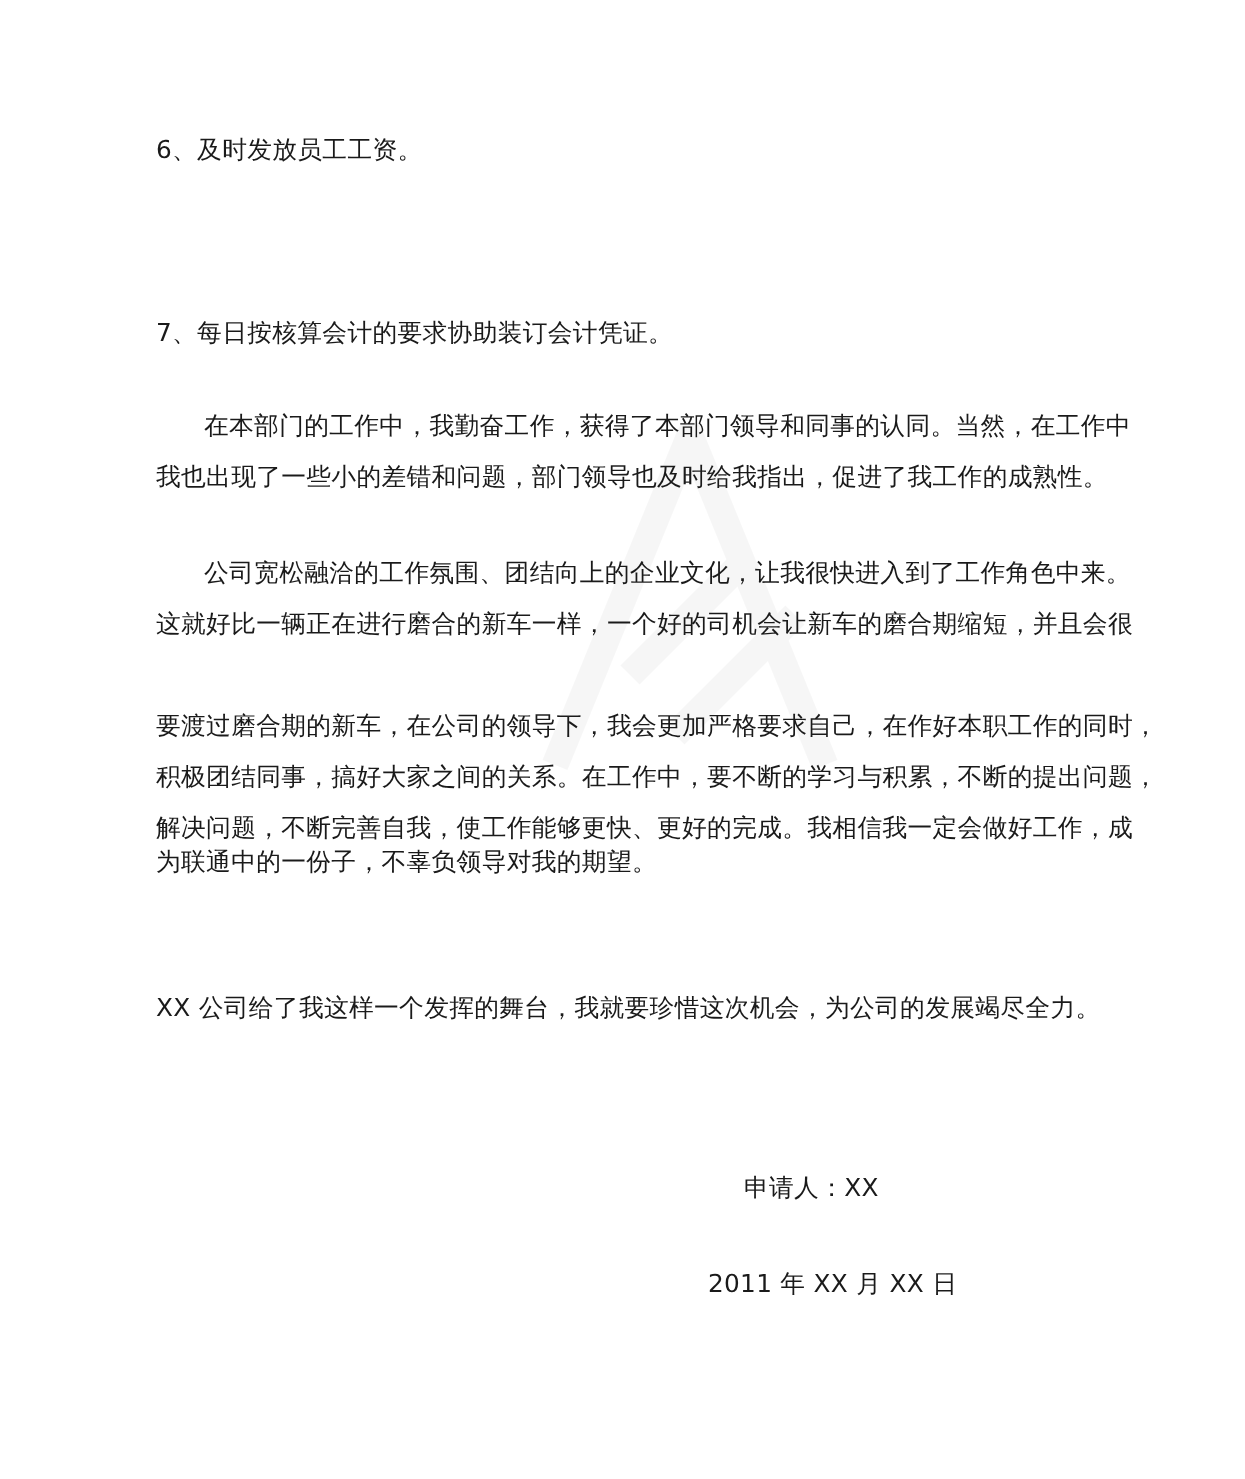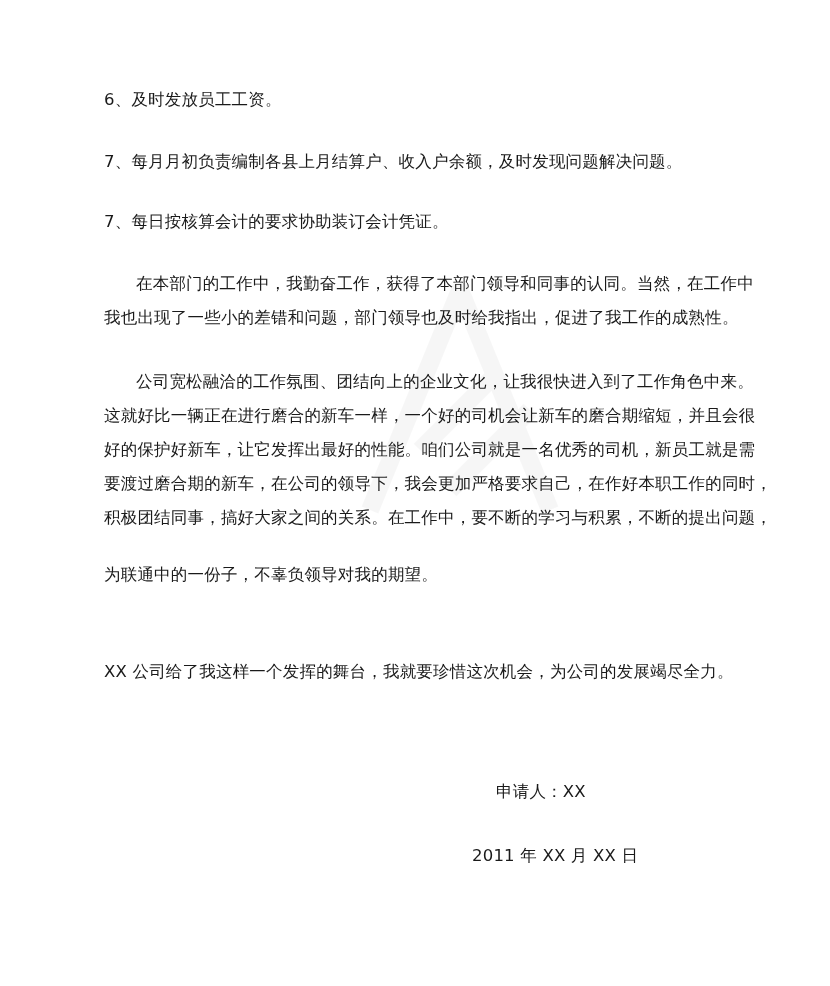--- a/index.html
+++ b/index.html
@@ -26,31 +26,30 @@
 
   <svg class="watermark" viewBox="0 0 260 300">
     <g fill="none" stroke="#efefef" stroke-width="18" stroke-linejoin="round">
       <path d="M40 260 L130 40 L220 260"></path>
       <path d="M90 200 L170 120"></path>
       <path d="M120 240 L200 160"></path>
     </g>
   </svg>
 
   <div class="line" style="top:89px">6、及时发放员工工资。</div>
-  <div class="line" style="top:151px">7、每月月初负责编制各县上月结算户、收入户余额，及时发现问题解决问题。</div>
   <div class="line" style="top:211px">7、每日按核算会计的要求协助装订会计凭证。</div>
 
   <div class="line indent" style="top:273px">在本部门的工作中，我勤奋工作，获得了本部门领导和同事的认同。当然，在工作中</div>
   <div class="line" style="top:307px">我也出现了一些小的差错和问题，部门领导也及时给我指出，促进了我工作的成熟性。</div>
 
   <div class="line indent" style="top:371px">公司宽松融洽的工作氛围、团结向上的企业文化，让我很快进入到了工作角色中来。</div>
   <div class="line" style="top:405px">这就好比一辆正在进行磨合的新车一样，一个好的司机会让新车的磨合期缩短，并且会很</div>
-  <div class="line" style="top:439px">好的保护好新车，让它发挥出最好的性能。咱们公司就是一名优秀的司机，新员工就是需</div>
   <div class="line" style="top:473px">要渡过磨合期的新车，在公司的领导下，我会更加严格要求自己，在作好本职工作的同时，</div>
   <div class="line" style="top:507px">积极团结同事，搞好大家之间的关系。在工作中，要不断的学习与积累，不断的提出问题，</div>
+  <div class="line" style="top:541px">解决问题，不断完善自我，使工作能够更快、更好的完成。我相信我一定会做好工作，成</div>
   <div class="line" style="top:564px">为联通中的一份子，不辜负领导对我的期望。</div>
 
   <div class="line" style="top:661px">XX 公司给了我这样一个发挥的舞台，我就要珍惜这次机会，为公司的发展竭尽全力。</div>
 
 
   <div class="line" style="top:781px; left:496px">申请人：XX</div>
   <div class="line" style="top:845px; left:472px">2011 年 XX 月 XX 日</div>
 
 </div>
 

